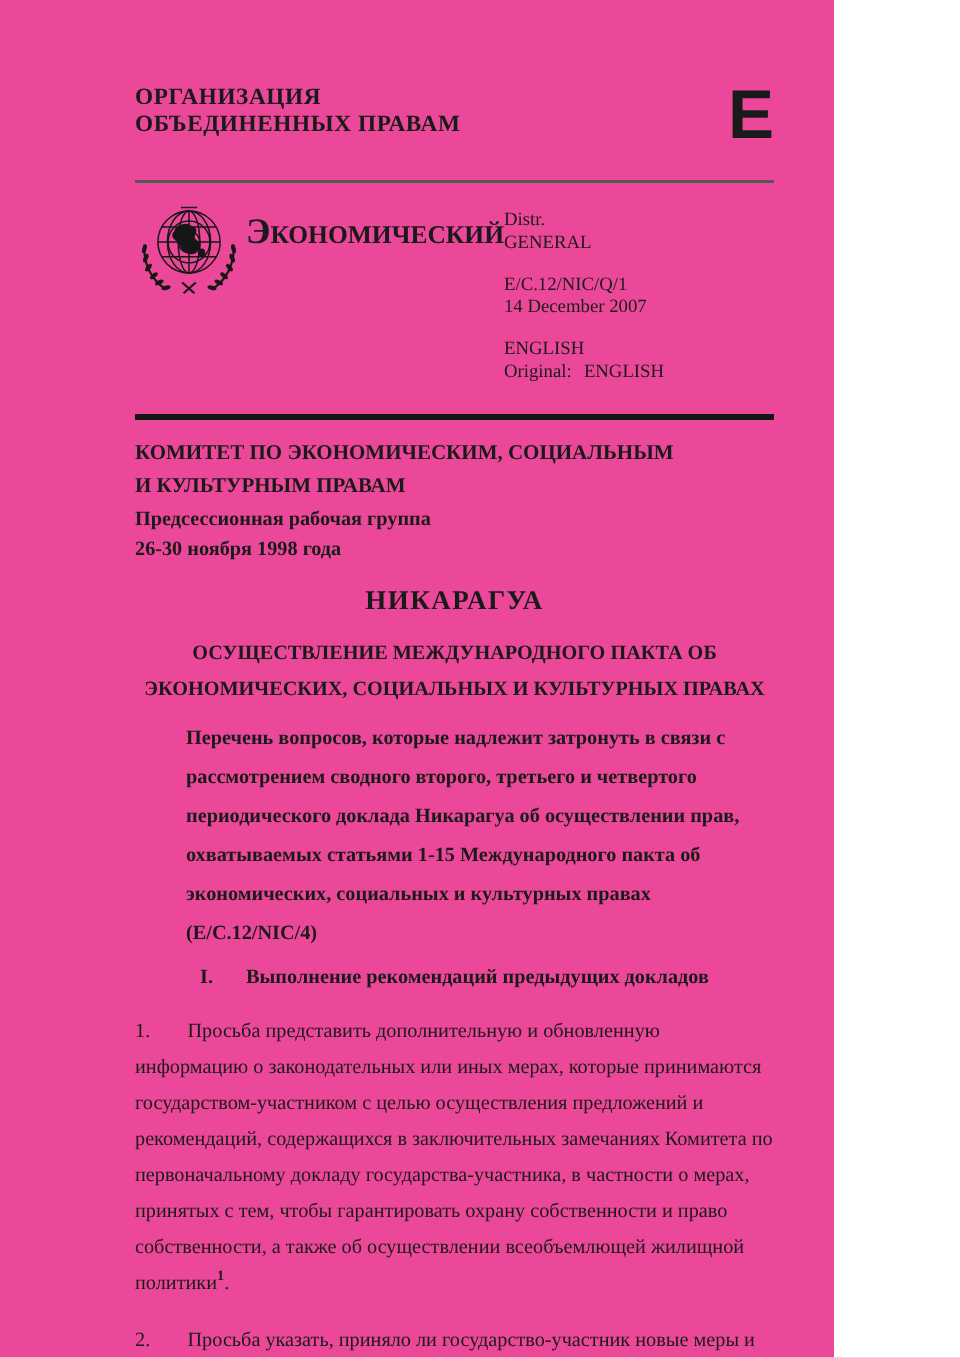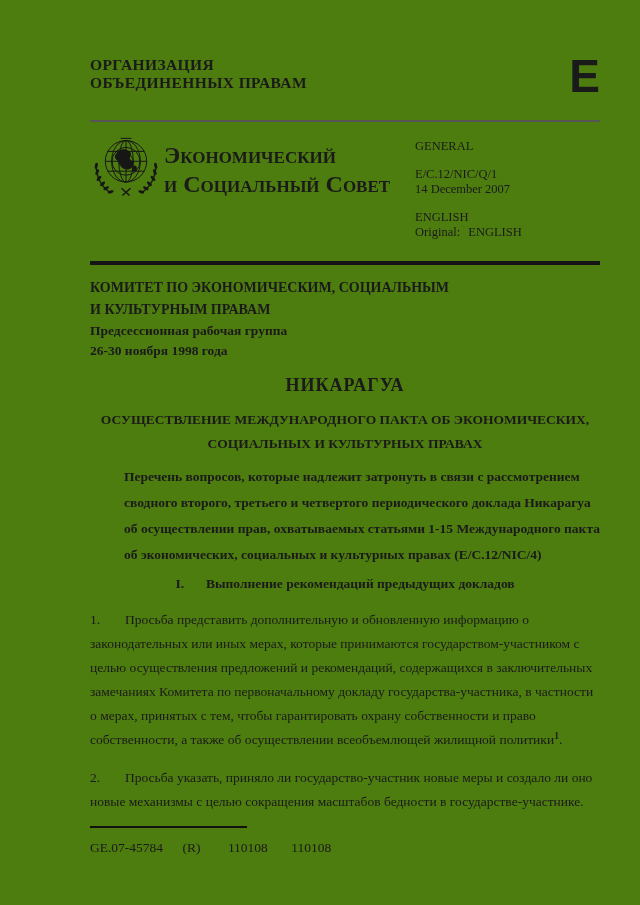--- a/index.html
+++ b/index.html
@@ -1,19 +1,19 @@
 <!DOCTYPE html>
 <html><head>
 <meta charset="utf-8">
 <style>
   * { margin:0; padding:0; box-sizing:border-box; }
   html,body { background:#ffffff; }
   body { width:640px; height:905px; overflow:hidden; color:#1a1a1a;
          font-family:"Liberation Serif", serif; }
-  .page { width:640px; height:905px; background:#4d7c0f; padding:56px 40px 16px 90px; }
+  .page { width:556px; height:905px; background:#ec4899; padding:56px 40px 16px 90px; }
 
   
   .top-header { display:flex; justify-content:space-between; align-items:flex-start; }
   .org-name { font-weight:700; font-size:15.5px; line-height:18px; letter-spacing:.4px; }
   .doc-letter { font-family:"Liberation Sans", sans-serif; font-weight:700;
                 font-size:46px; line-height:40px; margin-top:0; }
 
   .rule-thin  { border:0; border-top:2px solid #565656; margin-top:24px; }
   .rule-thick { border:0; border-top:4px solid #151515; margin-top:8px; }
 
@@ -107,25 +107,25 @@
           <ellipse cx="70" cy="48" rx="3.4" ry="1.6" transform="rotate(50 70 48)"></ellipse>
           <ellipse cx="66" cy="54" rx="3.4" ry="1.6" transform="rotate(40 66 54)"></ellipse>
           <ellipse cx="62" cy="59" rx="3.4" ry="1.6" transform="rotate(28 62 59)"></ellipse>
           <ellipse cx="57" cy="63" rx="3.4" ry="1.6" transform="rotate(15 57 63)"></ellipse>
         </g>
       </svg>
     </div>
 
     <div class="council-name">
       <div>Экономический</div>
-      <div>и Социальный Совет</div>
     </div>
 
     <div class="distr-col">
       <div class="distr-group">
+        <div>Distr.</div>
         <div>GENERAL</div>
       </div>
       <div class="distr-group">
         <div>E/C.12/NIC/Q/1</div>
         <div>14 December 2007</div>
       </div>
       <div class="distr-group">
         <div>ENGLISH</div>
         <div>
           <span>Original:</span>

